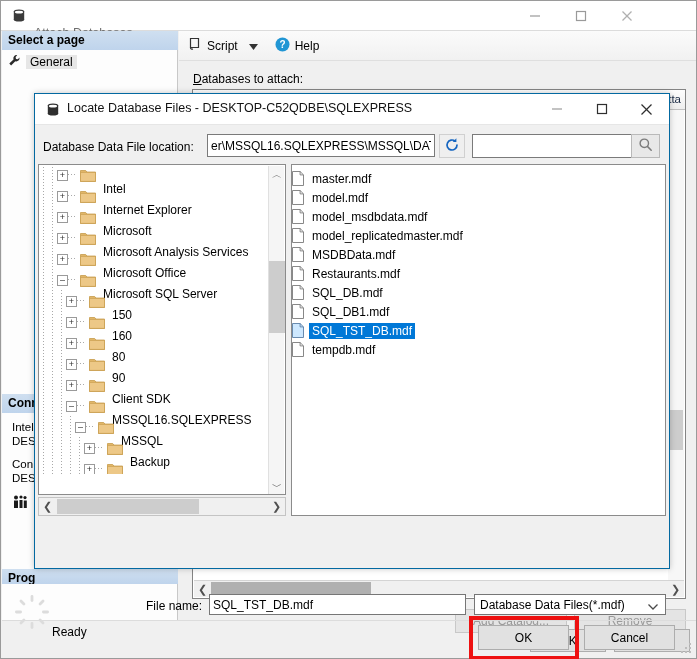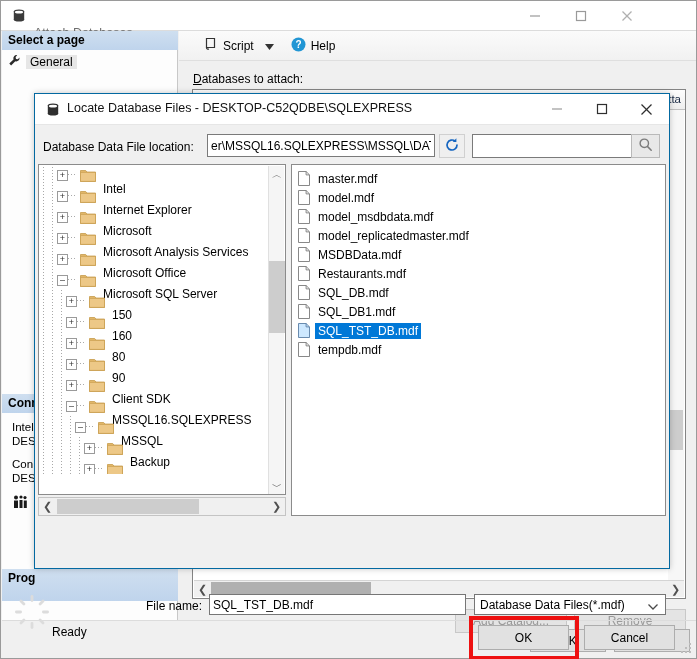--- a/index.html
+++ b/index.html
@@ -60,40 +60,40 @@
   #bg-conn-hdr {
     position: absolute; left: 0; top: 363px; width: 176px; height: 19px;
     background: linear-gradient(#cfdff0, #bfd4ec);
     font-weight: bold; font-size: 12px; padding: 2px 0 0 6px;
     overflow: hidden; white-space: nowrap;
   }
   .bg-conn-line {
     position: absolute; left: 10px; font-size: 11.5px; white-space: nowrap;
   }
   #bg-prog-hdr {
-    position: absolute; left: 0; top: 538px; width: 176px; height: 32px;
+    position: absolute; left: 0; top: 538px; width: 176px; height: 15px;
     background: linear-gradient(#cfdff0, #bfd4ec);
     font-weight: bold; font-size: 12px; padding: 2px 0 0 6px;
     overflow: hidden; white-space: nowrap;
   }
   #bg-spinner { position: absolute; left: 12px; top: 563px; }
   #bg-ready {
     position: absolute; left: 50px; top: 562px; font-size: 12px; margin-top: 32px;
   }
 
   
   #bg-main {
     position: absolute; left: 178px; top: 30px; width: 517px; height: 590px;
     background: #f0f0f0;
   }
   #bg-toolbar {
     position: absolute; left: 0; top: 0; width: 517px; height: 30px;
     background: linear-gradient(#fbfbfb, #f1f1f1);
     border-bottom: 1px solid #dfdfdf;
-    display: flex; align-items: center; padding-left: 22px; gap: 5px;
+    display: flex; align-items: center; padding-left: 6px; gap: 5px;
   }
   .tb-item { display: flex; align-items: center; gap: 5px; padding: 2px 3px; font-size: 12px; }
   #bg-dbs-label {
     position: absolute; left: 14px; top: 41px; font-size: 12px;
   }
   #bg-dbs-label u { text-decoration: underline; }
   #bg-grid {
     position: absolute; left: 13px; top: 58px; width: 494px; height: 510px;
     background: #fff; border: 1px solid #848484;
   }
@@ -242,21 +242,21 @@
   }
 
   
   #dlg-files {
     position: absolute; left: 256px; top: 70px; width: 375px; height: 352px;
     background: #fff; border: 1px solid #8b8b8b;
     padding: 4px 0 0 0; overflow: hidden;
   }
   .frow {
     height: 19px; display: flex; align-items: center;
-    padding-left: 6px; font-size: 12px; white-space: nowrap;
+    font-size: 12px; white-space: nowrap;
   }
   .frow .flabel { padding: 1px 3px; }
   .frow.sel .flabel { background: #0078d7; color: #fff; }
   .ficon { width: 12px; height: 15px; margin-right: 5px; flex: 0 0 auto; }
 
   
   #dlg-fn-label { position: absolute; left: 111px; top: 505px; font-size: 12px; }
   #dlg-fn-input {
     position: absolute; left: 174px; top: 500px; width: 257px; height: 21px;
     border: 1px solid #767676; background: #fff;

